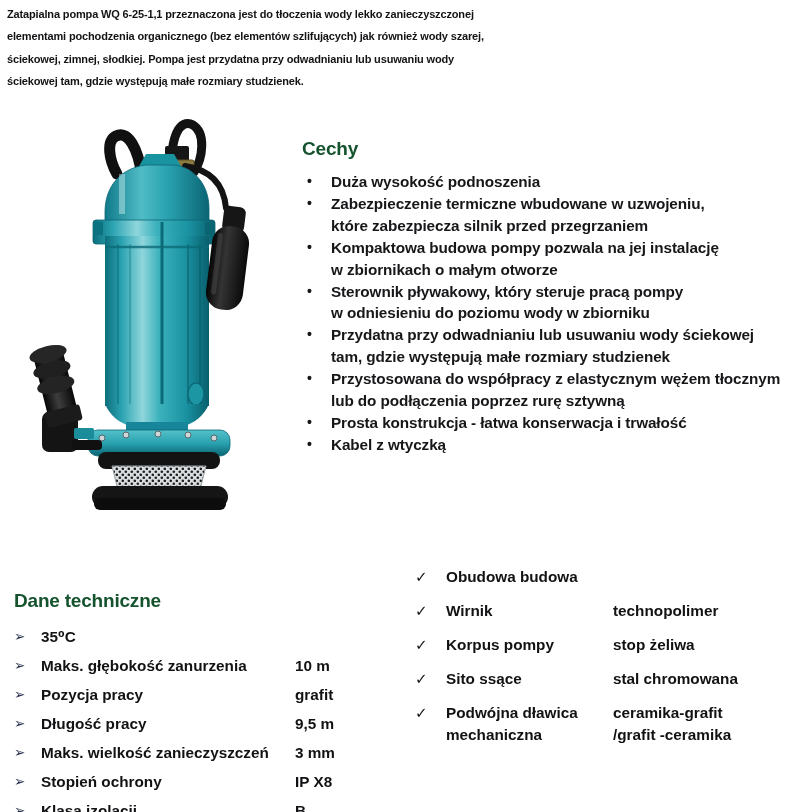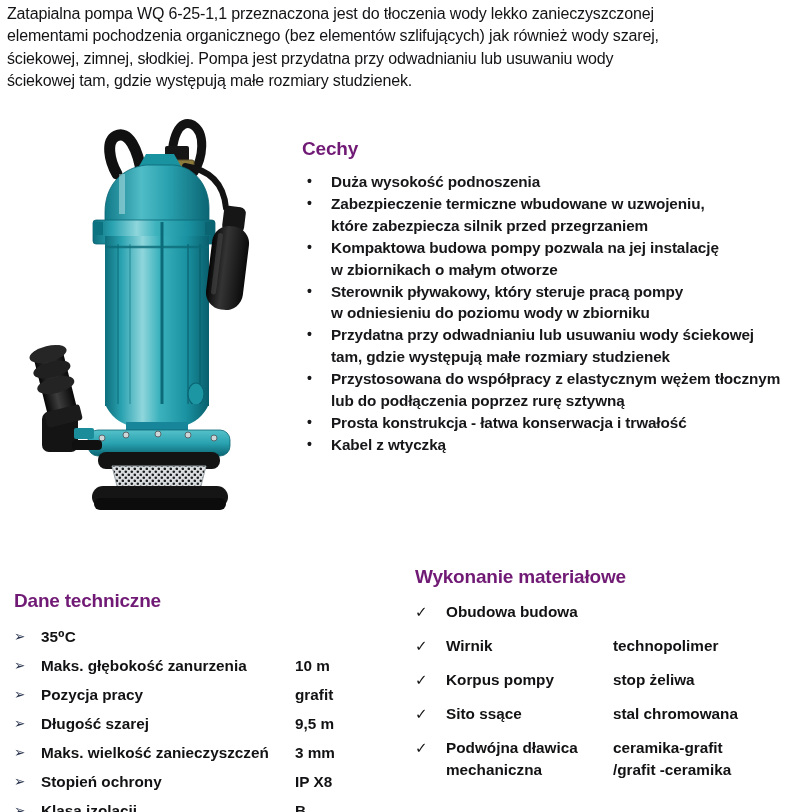--- a/index.html
+++ b/index.html
@@ -9,30 +9,30 @@
     width:802px; height:812px;
     overflow:hidden;
     font-family:"Liberation Sans","DejaVu Sans",sans-serif;
     color:#141416;
   }
   .pre { white-space:pre-line; }
 
   
   #intro {
     position:absolute; left:7px; top:3px; width:792px;
-    font-size:16px; font-weight:normal; line-height:22.4px;
+    font-size:11px; font-weight:bold; line-height:22.4px;
     letter-spacing:-0.15px; color:#131316;
   }
 
   
   #pump-figure { position:absolute; left:22px; top:110px; width:278px; height:420px; }
 
   
   .sec-title {
-    font-size:19px; font-weight:bold; color:#701a75;
+    font-size:19px; font-weight:bold; color:#14532d;
     letter-spacing:-0.2px;
   }
 
   
   #features { position:absolute; left:300px; top:138px; width:500px; }
   #features .sec-title { margin:0 0 11px 2px; }
   .feature-list { list-style:none; }
   .feature-item {
     display:grid; grid-template-columns:31px 1fr;
     font-size:15.3px; font-weight:bold; line-height:21.9px;
@@ -241,42 +241,41 @@
       <span>Maks. głębokość zanurzenia</span>
       <span>10 m</span>
     </div>
   <div class="tech-row">
       <span class="arrow">➢</span>
       <span>Pozycja pracy</span>
       <span>grafit</span>
     </div>
   <div class="tech-row">
       <span class="arrow">➢</span>
-      <span>Długość szarej</span>
+      <span>Długość pracy</span>
       <span>9,5 m</span>
     </div>
   <div class="tech-row">
       <span class="arrow">➢</span>
       <span>Maks. wielkość zanieczyszczeń</span>
       <span>3 mm</span>
     </div>
   <div class="tech-row">
       <span class="arrow">➢</span>
       <span>Stopień ochrony</span>
       <span>IP X8</span>
     </div>
   <div class="tech-row">
       <span class="arrow">➢</span>
       <span>Klasa izolacji</span>
       <span>B</span>
     </div>
 </section>
 
 <section id="materials">
-  <h2 class="sec-title">Wykonanie materiałowe</h2>
   <div class="mat-row">
       <span class="check">✓</span>
       <span class="pre">Obudowa budowa</span>
     </div>
   <div class="mat-row">
       <span class="check">✓</span>
       <span class="pre">Wirnik</span>
       <span class="pre">technopolimer</span>
     </div>
   <div class="mat-row">

